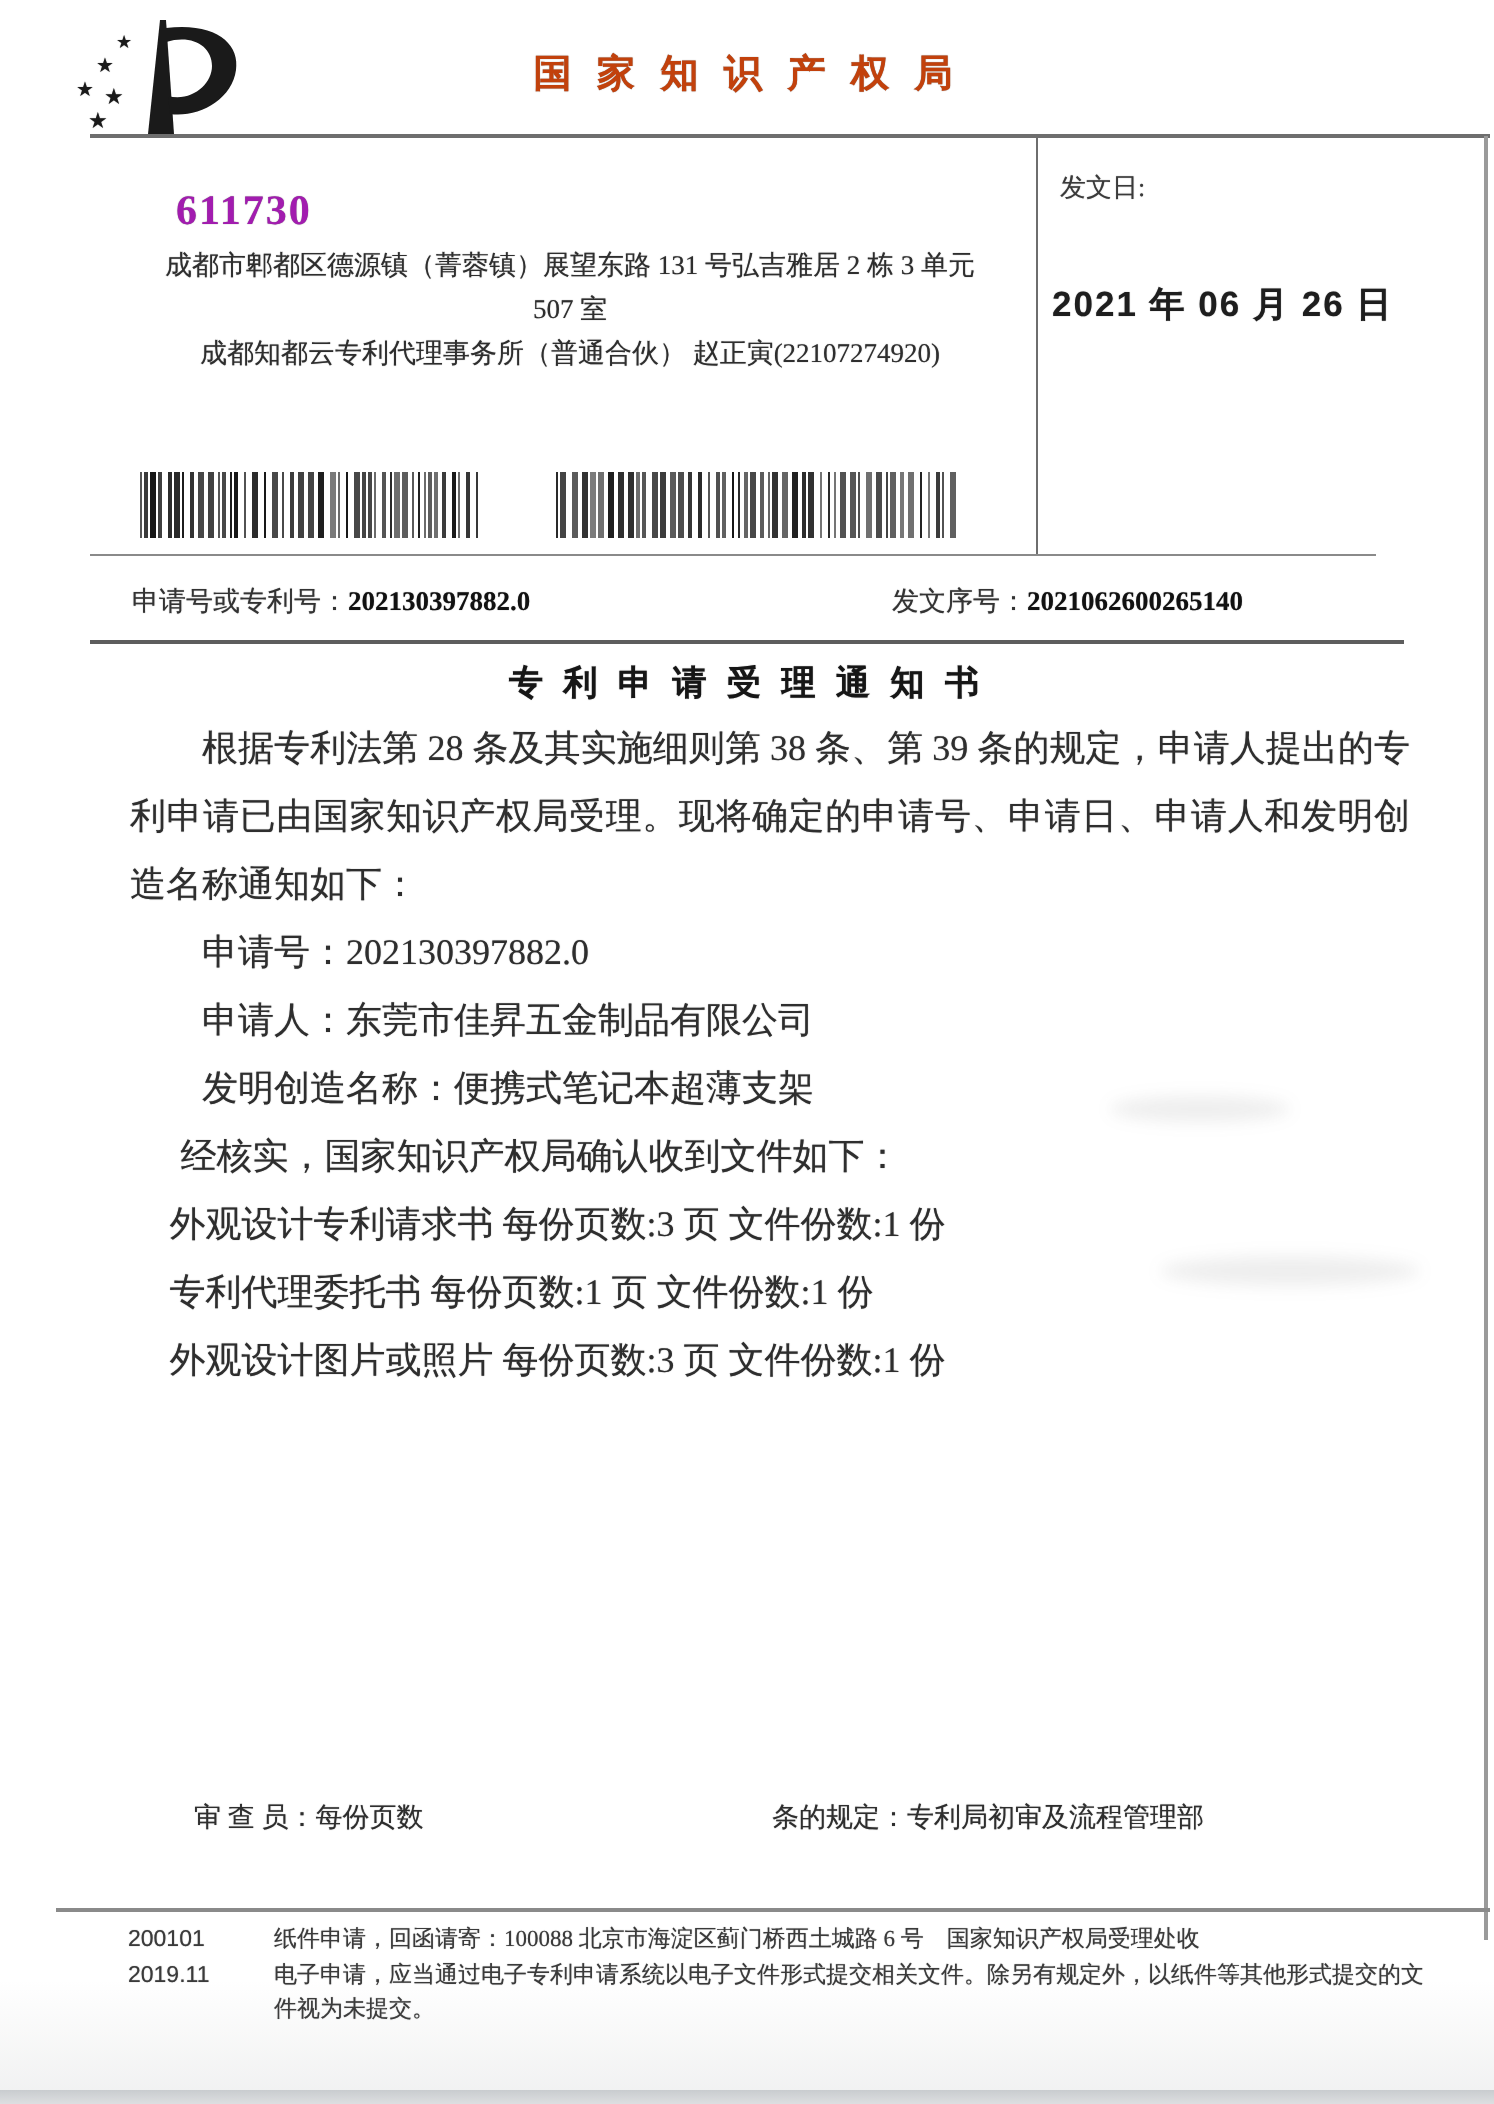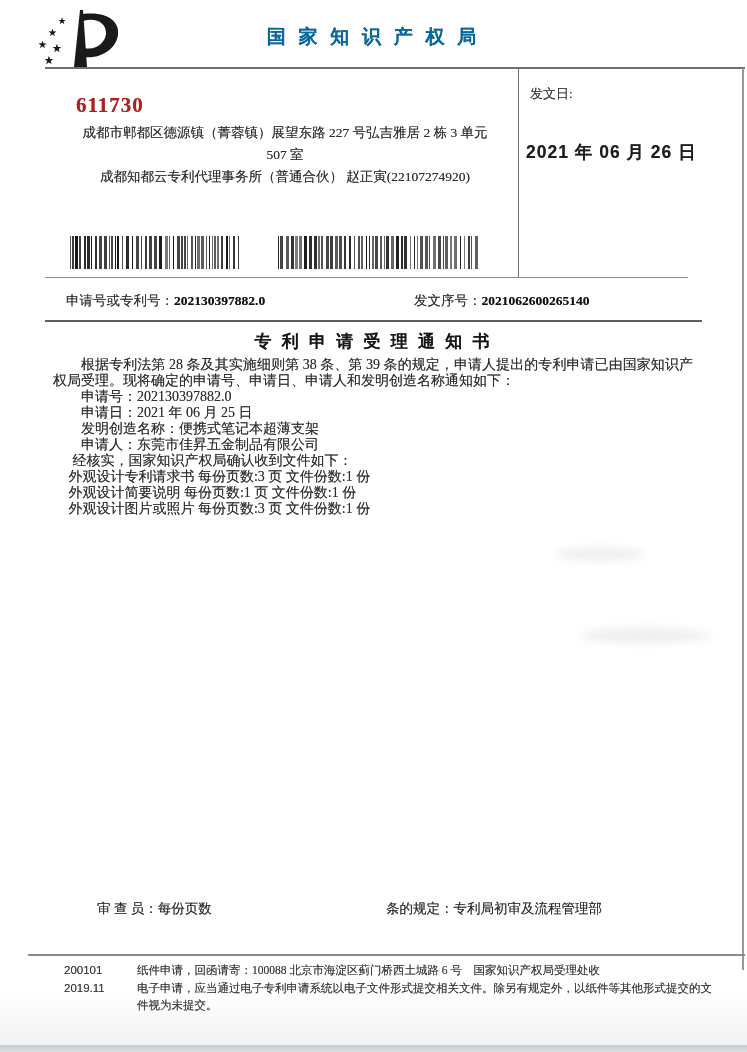--- a/index.html
+++ b/index.html
@@ -14,44 +14,44 @@
   .rule-header{left:45px;top:67px;width:700px;height:2px;background:#6e6e6e;}
   .vline-box{left:518px;top:68px;width:1px;height:209px;background:#6e6e6e;}
   .vline-pageedge{left:742px;top:68px;width:2px;height:902px;background:#9a9a9a;}
   .rule-barcode{left:45px;top:277px;width:643px;height:1px;background:#8a8a8a;}
   .rule-title{left:45px;top:320px;width:657px;height:2px;background:#5d5d5d;}
   .rule-footer{left:28px;top:954px;width:717px;height:2px;background:#8a8a8a;}
   
   .logo{position:absolute;left:36px;top:10px;width:92px;height:58px;}
   
   .agency{position:absolute;left:0;top:24px;width:747px;text-align:center;
-    font-size:19px;font-weight:bold;letter-spacing:4px;color:#0369a1;}
+    font-size:19px;font-weight:bold;letter-spacing:4px;color:#c2410c;}
   
   .mail{position:absolute;left:60px;top:94px;width:450px;font-size:13.5px;line-height:22px;}
-  .mail .code{font-size:21px;font-weight:bold;margin:0 0 6px 16px;letter-spacing:1px;color:#b91c1c;}
+  .mail .code{font-size:21px;font-weight:bold;margin:0 0 6px 28px;letter-spacing:1px;color:#a21caf;}
   .mail .addr{text-align:center;}
   
   .dispatch-label{position:absolute;left:530px;top:85px;font-size:13px;color:#3a3a3a;font-family:Liberation Serif, serif;}
   .dispatch-date{position:absolute;left:526px;top:140px;font-size:17.5px;font-weight:600;
     letter-spacing:1px;color:#1e1e1e;font-family:"Liberation Sans","DejaVu Sans",sans-serif;}
   
   .barcode{position:absolute;top:236px;height:33px;}
   .barcode-left{left:70px;width:172px;}
   .barcode-right{left:278px;width:200px;}
   .barcode i{position:absolute;top:0;bottom:0;background:#151515;}
   
   .refline{position:absolute;left:0;top:292px;width:747px;font-size:13.5px;}
   .refline .lbl{color:#333;}
   .refline .num{font-weight:bold;color:#111;}
   .ref-app{position:absolute;left:66px;}
-  .ref-serial{position:absolute;left:414px;}
+  .ref-serial{position:absolute;left:446px;}
   
   .notice-title{position:absolute;left:0;top:330px;width:747px;text-align:center;
     font-size:17px;font-weight:bold;letter-spacing:3px;color:#161616;}
-  .body{position:absolute;left:53px;top:357px;width:640px;font-size:14px;line-height:16px;}
+  .body{position:absolute;left:65px;top:357px;width:640px;font-size:18px;line-height:34px;}
   .body .intro{margin:0;text-indent:2em;text-align:justify;}
   .body .field{padding-left:2em;}
   .body .confirm{padding-left:1.4em;}
   .body .doc{padding-left:1.1em;}
   
   .tips{position:absolute;left:64px;top:710px;width:650px;font-size:13px;line-height:24.5px;}
   .tips .head{margin:0 0 1px 0;}
   .tips .item{margin:0;text-indent:2em;text-align:justify;}
   
   .signoff{position:absolute;left:0;top:900px;width:747px;font-size:13.5px;}
@@ -85,21 +85,21 @@
     <text x="8" y="54" font-size="11" fill="#1a1a1a">★</text>
   </svg>
 
   <div class="agency">国 家 知 识 产 权 局</div>
   <div class="rule rule-header"></div>
   <div class="rule vline-box"></div>
   <div class="rule vline-pageedge"></div>
 
   <div class="mail">
     <div class="code">611730</div>
-    <div class="addr">成都市郫都区德源镇（菁蓉镇）展望东路 227 号弘吉雅居 2 栋 3 单元</div>
+    <div class="addr">成都市郫都区德源镇（菁蓉镇）展望东路 131 号弘吉雅居 2 栋 3 单元</div>
     <div class="addr">507 室</div>
     <div class="addr">成都知都云专利代理事务所（普通合伙）  赵正寅(22107274920)</div>
   </div>
 
   <div class="dispatch-label">发文日:</div>
   <div class="dispatch-date">2021 年 06 月 26 日</div>
 
   <div class="barcode barcode-left">
       <i style="left:0px;width:1px;opacity:0.72"></i>
       <i style="left:2px;width:2px;opacity:0.84"></i>
@@ -202,26 +202,25 @@
     <span class="ref-app"><span class="lbl">申请号或专利号：</span><span class="num">202130397882.0</span></span>
     <span class="ref-serial"><span class="lbl">发文序号：</span><span class="num">2021062600265140</span></span>
   </div>
   <div class="rule rule-title"></div>
 
   <div class="notice-title">专 利 申 请 受 理 通 知 书</div>
 
   <div class="body">
     <p class="intro">根据专利法第 28 条及其实施细则第 38 条、第 39 条的规定，申请人提出的专利申请已由国家知识产权局受理。现将确定的申请号、申请日、申请人和发明创造名称通知如下：</p>
     <div class="field"><span>申请号：</span><span>202130397882.0</span></div>
-    <div class="field"><span>申请日：</span><span>2021 年 06 月 25 日</span></div>
+    <div class="field"><span>申请人：</span><span>东莞市佳昇五金制品有限公司</span></div>
     <div class="field"><span>发明创造名称：</span><span>便携式笔记本超薄支架</span></div>
-    <div class="field"><span>申请人：</span><span>东莞市佳昇五金制品有限公司</span></div>
     <div class="confirm">经核实，国家知识产权局确认收到文件如下：</div>
     <div class="doc">外观设计专利请求书 每份页数:3 页 文件份数:1 份</div>
-    <div class="doc">外观设计简要说明 每份页数:1 页 文件份数:1 份</div>
+    <div class="doc">专利代理委托书 每份页数:1 页 文件份数:1 份</div>
     <div class="doc">外观设计图片或照片 每份页数:3 页 文件份数:1 份</div>
   </div>
 
 
   <div class="signoff">
     <span class="examiner"><span>审 查 员：</span><span>每份页数</span></span>
     <span class="department"><span>条的规定：</span><span>专利局初审及流程管理部</span></span>
   </div>
 
   <div class="rule rule-footer"></div>

